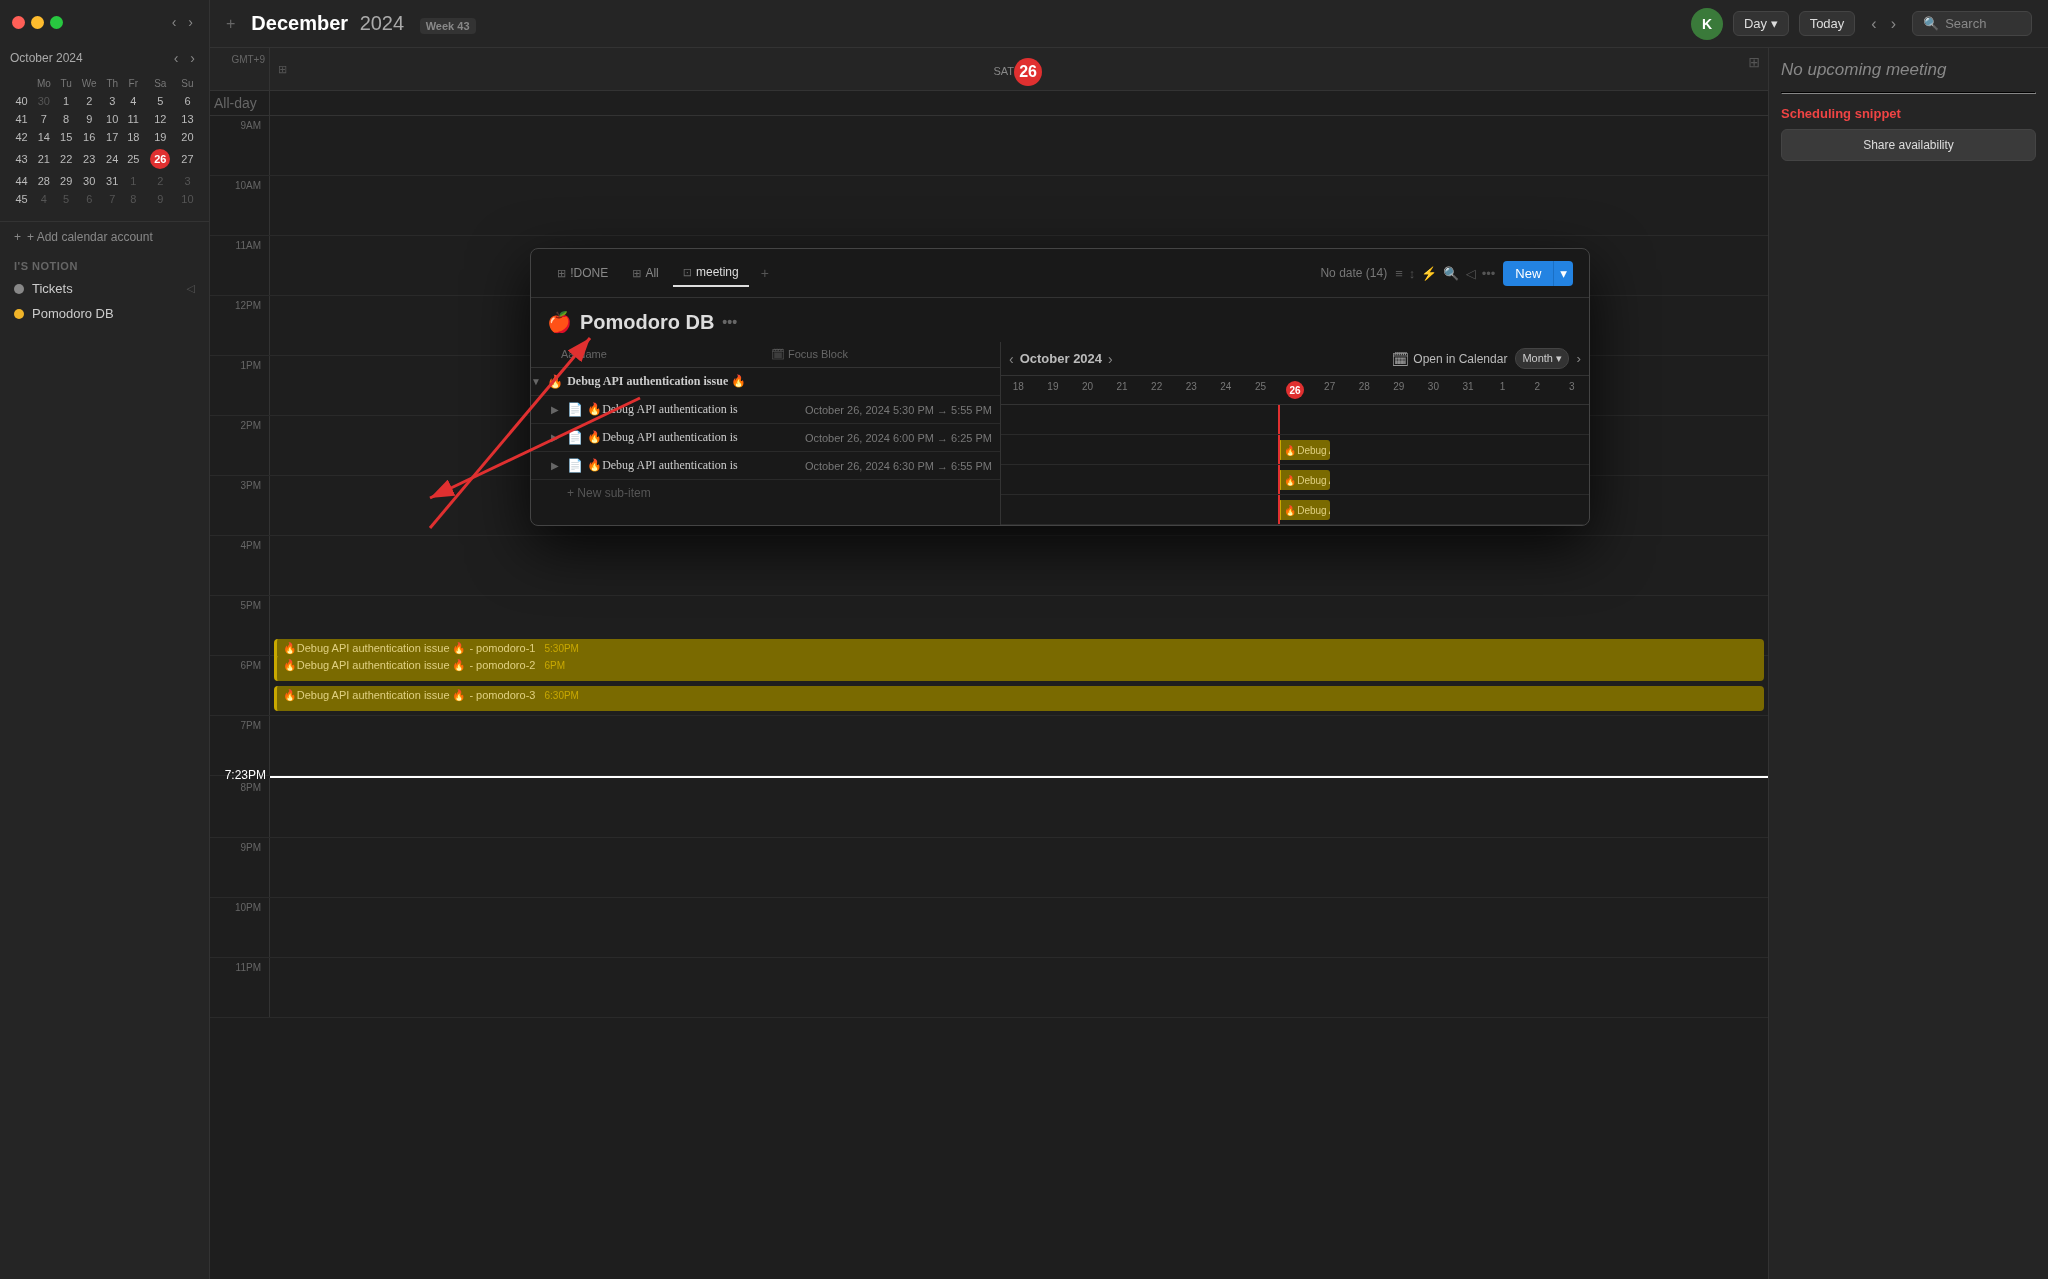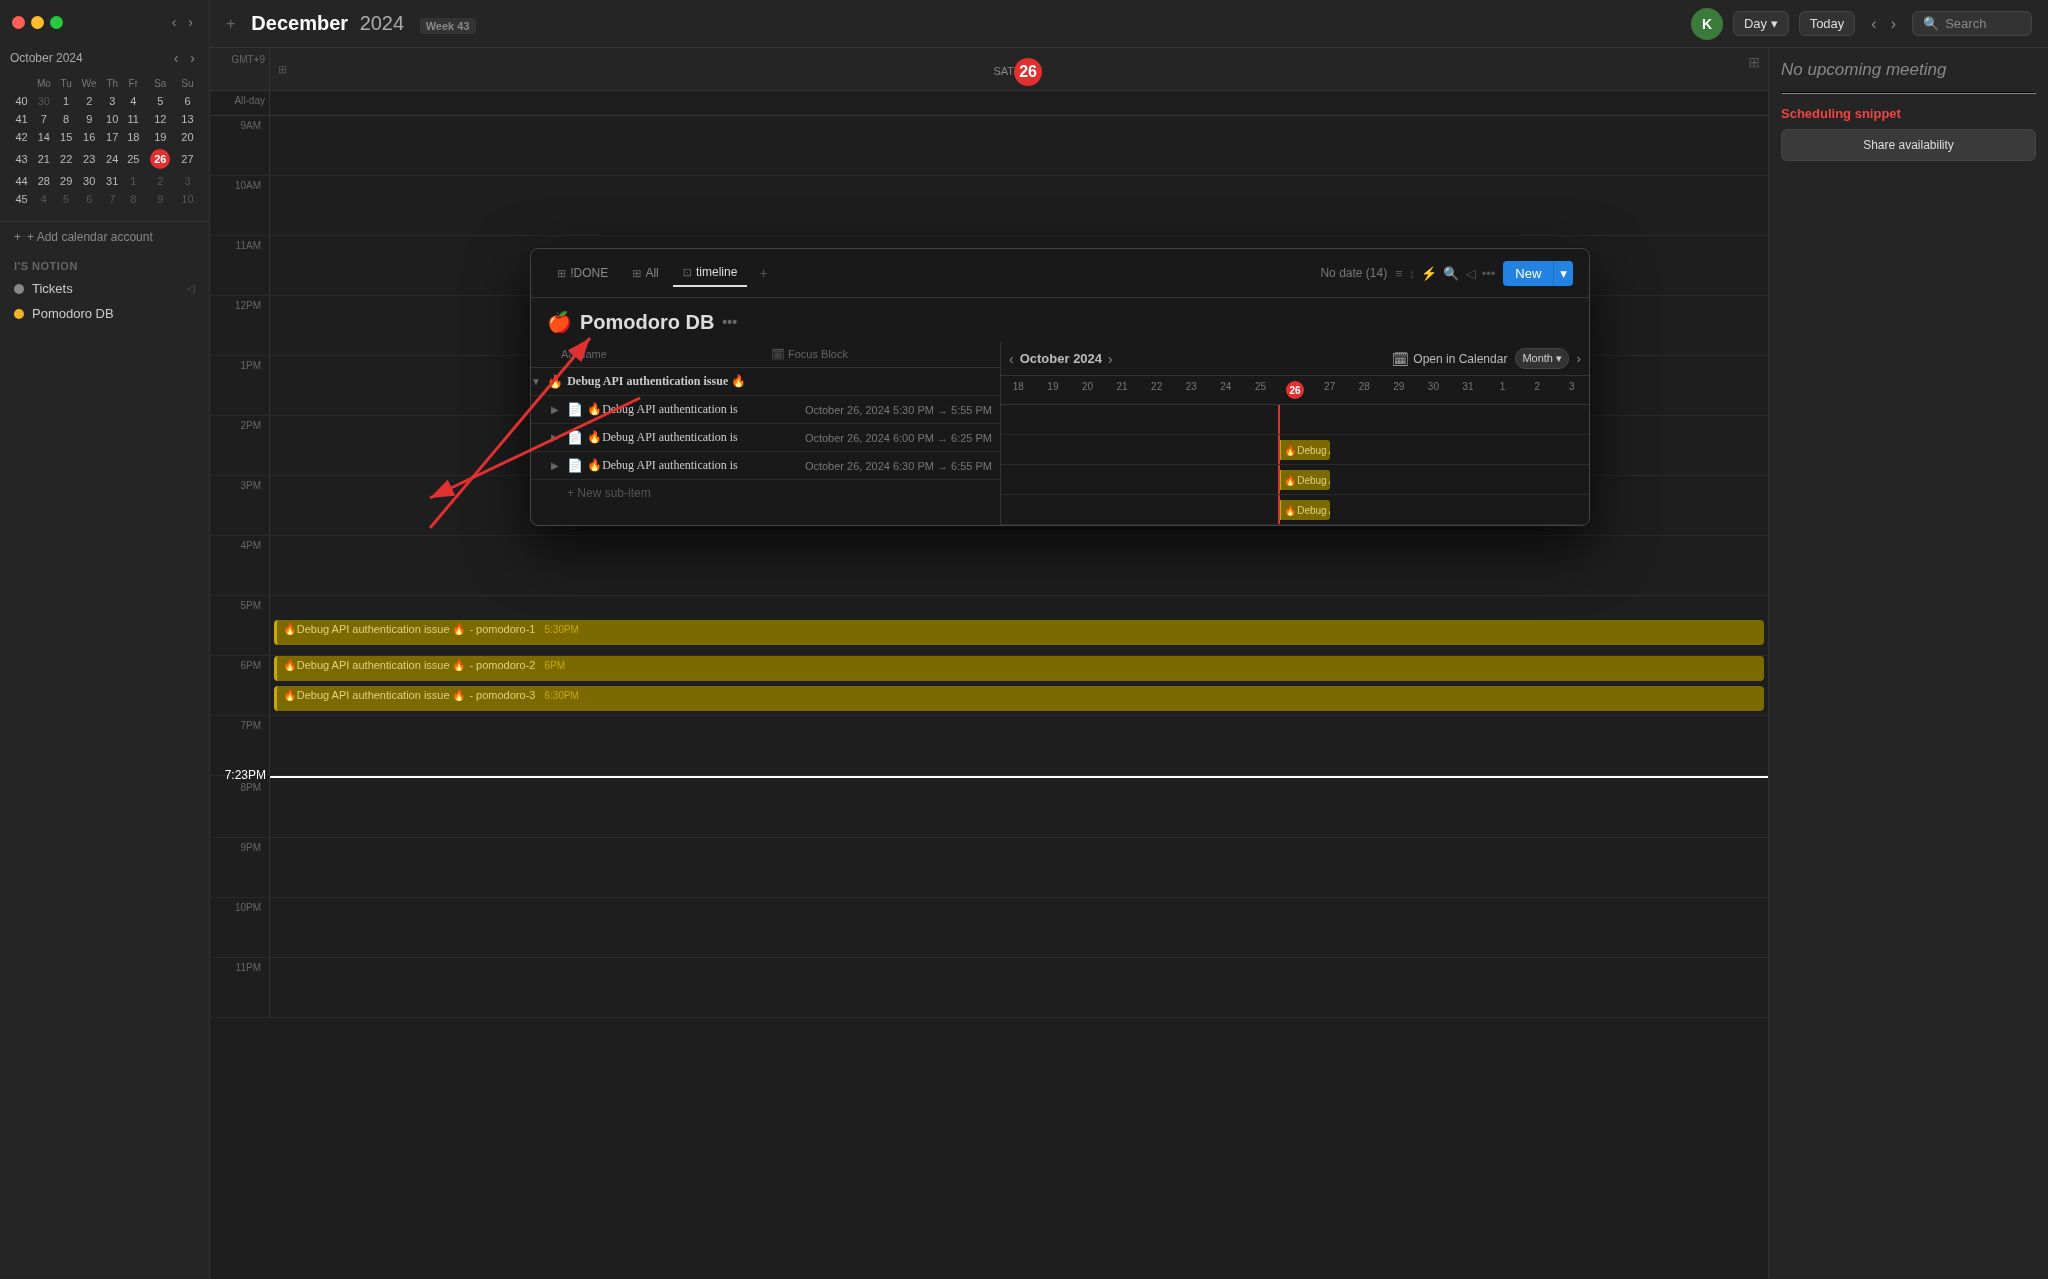--- a/index.html
+++ b/index.html
@@ -326,24 +326,23 @@
     .allday-row {
       display: flex;
       border-bottom: 1px solid #333;
       min-height: 24px;
     }
 
     .allday-gutter {
       width: 60px;
       min-width: 60px;
       border-right: 1px solid #333;
-      font-size: 10px;
+      font-size: 14px;
       color: #666;
       padding: 4px 4px 4px;
-      text-align: right;
     }
 
     .allday-content {
       flex: 1;
       min-height: 24px;
     }
 
     
     .time-grid {
       flex: 1;
@@ -986,21 +985,21 @@
         </div>
 
         <div class="time-row">
           <div class="time-label">4PM</div>
           <div class="time-cell"></div>
         </div>
 
         <div class="time-row" style="position:relative;">
           <div class="time-label">5PM</div>
           <div class="time-cell">
-            <div class="event-block event-pomodoro-1" style="top:24px;height:25px;">
+            <div class="event-block event-pomodoro-1" style="top:43px;height:25px;">
               <span>🔥Debug API authentication issue 🔥 - pomodoro-1</span>
               <span style="margin-left:6px;font-size:10px;color:#c9a800;">5:30PM</span>
             </div>
           </div>
         </div>
 
         <div class="time-row" style="position:relative;">
           <div class="time-label">6PM</div>
           <div class="time-cell">
             <div class="event-block event-pomodoro-2" style="top:0px;height:25px;">
@@ -1062,21 +1061,21 @@
           <div class="notion-tab">
             <span class="notion-tab-icon">⊞</span>
             <span>!DONE</span>
           </div>
           <div class="notion-tab">
             <span class="notion-tab-icon">⊞</span>
             <span>All</span>
           </div>
           <div class="notion-tab active">
             <span class="notion-tab-icon">⊡</span>
-            <span>timeline</span>
+            <span>meeting</span>
           </div>
           <div class="notion-add-view">+</div>
         </div>
         <div class="notion-header-right">
           <span class="notion-no-date">No date (14)</span>
           <div class="notion-toolbar-icons">
             <span style="cursor:pointer;">≡</span>
             <span style="cursor:pointer;">↕</span>
             <span style="cursor:pointer;">⚡</span>
             <span style="cursor:pointer;">🔍</span>

